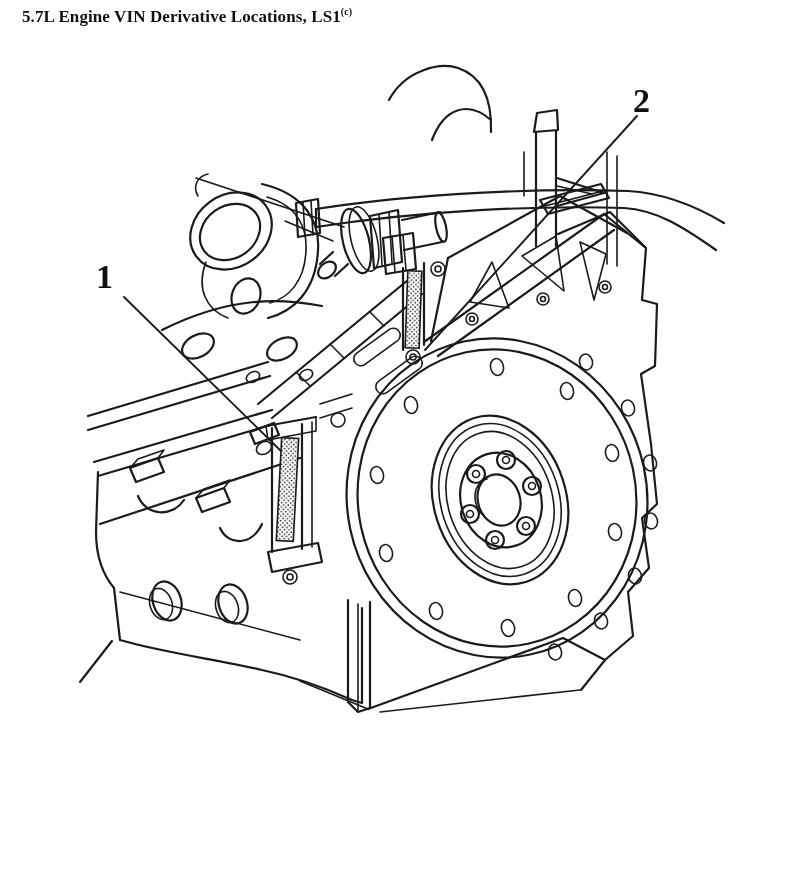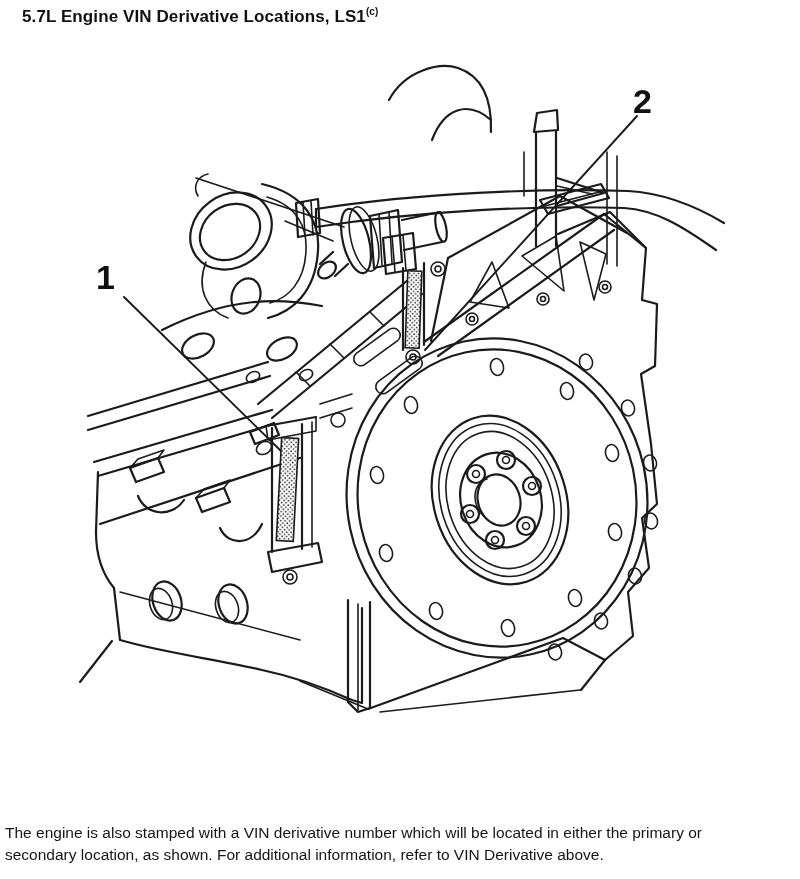--- a/index.html
+++ b/index.html
@@ -1,18 +1,18 @@
 <!DOCTYPE html>
 <html><head>
 <meta charset="utf-8">
 <style>
   html,body{margin:0;padding:0;background:#ffffff;}
   .page{
     position:relative;width:800px;height:879px;background:#ffffff;
-    font-family:Liberation Sans, sans-serif;color:#1a1a1a;overflow:hidden;
+    font-family:Liberation Serif, serif;color:#1a1a1a;overflow:hidden;
   }
   .title{
     position:absolute;left:22px;top:6px;margin:0;
     font-size:17px;font-weight:bold;letter-spacing:.1px;color:#111;
   }
   .title sup{font-size:10px;font-weight:bold;}
   svg.art{position:absolute;left:0;top:0;}
   .callout{
     position:absolute;font-size:34px;font-weight:bold;line-height:1;color:#111;
   }
@@ -236,15 +236,14 @@
       <rect class="stip" x="406.5" y="271" width="14" height="77" fill="url(#stip)" transform="rotate(2 413 309)"></rect>
       <circle class="fn" cx="413" cy="357" r="7"></circle>
         <circle class="fn" cx="413" cy="357" r="3"></circle>
     </g>
   </svg>
 
   <div class="callout c1">1</div>
   <div class="callout c2">2</div>
 
 
-  <p class="footnote">The engine is also stamped with a VIN derivative number which will be located in either the primary or secondary location, as shown. For additional information, refer to VIN Derivative above.</p>
 
 </div>
 
 </body></html>

